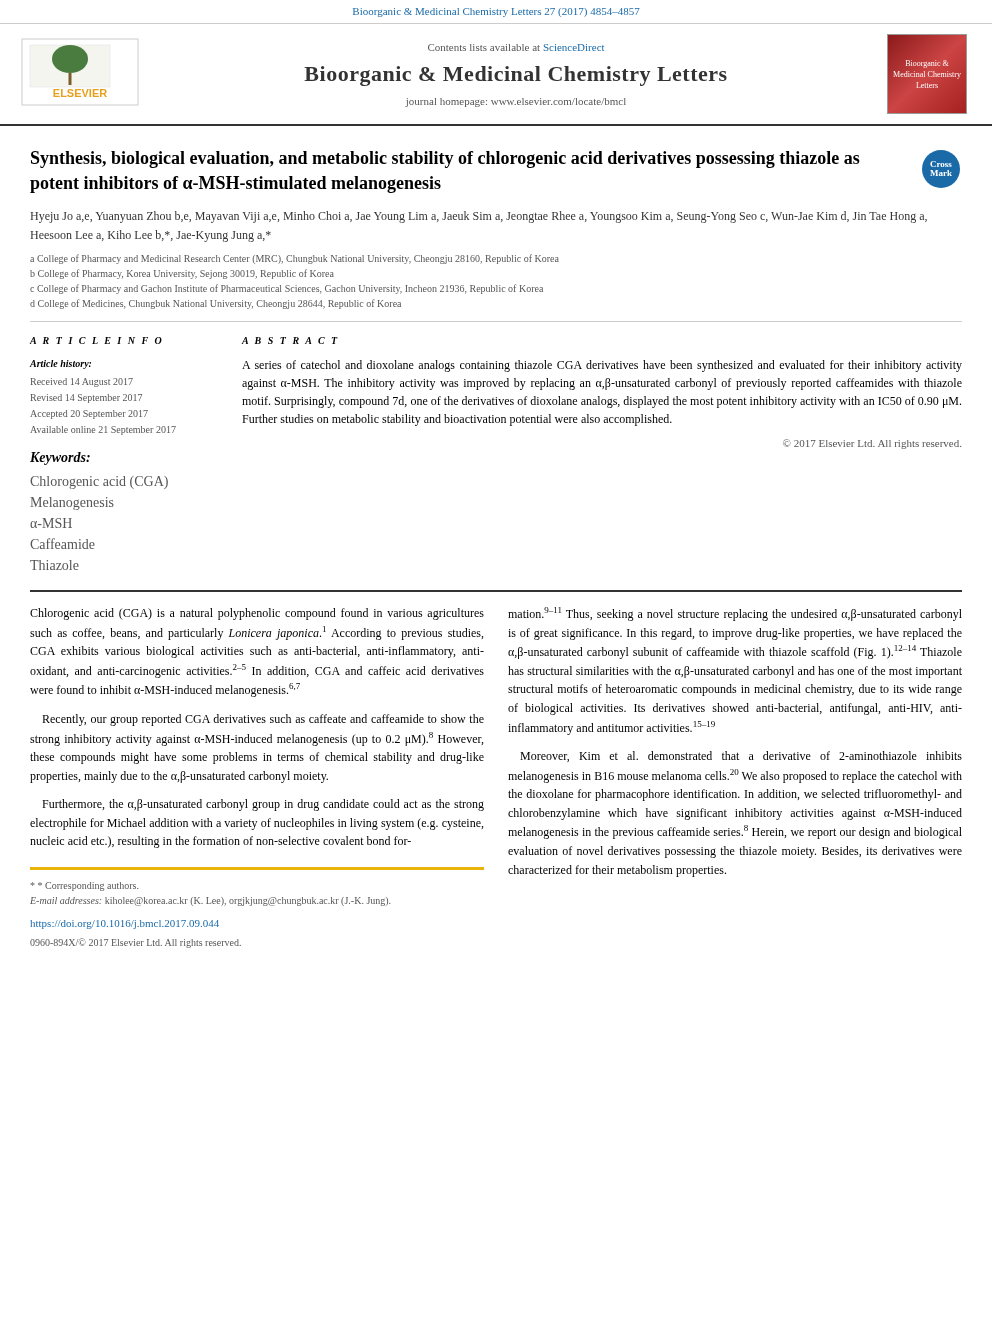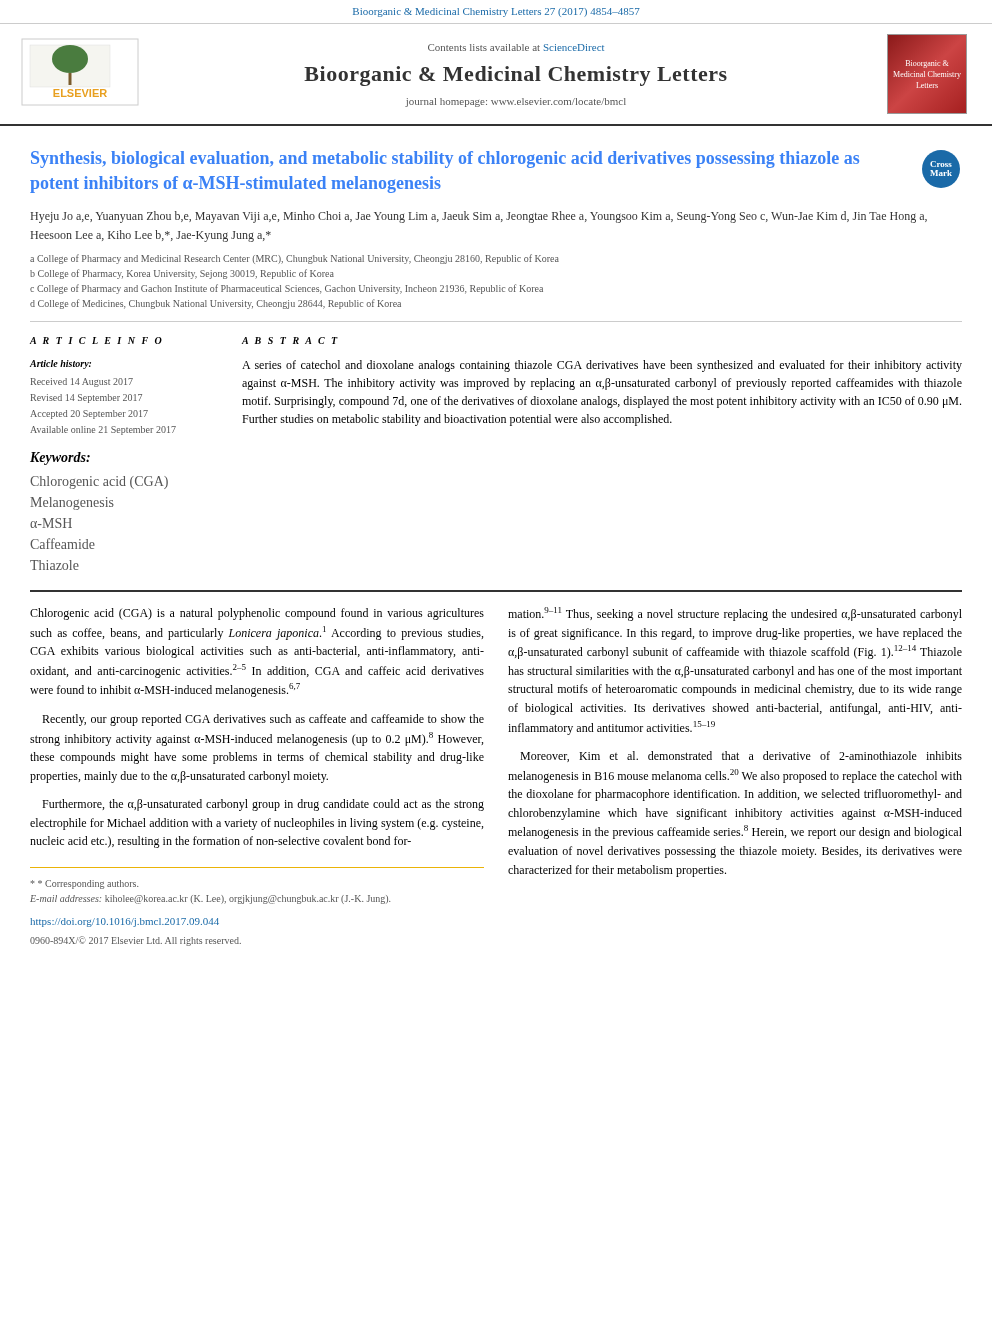--- a/index.html
+++ b/index.html
@@ -90,21 +90,21 @@
     }
     
     .article-title-section {
       display: flex;
       align-items: flex-start;
       margin-bottom: 12px;
     }
     .article-title {
       font-size: 18px;
       font-weight: bold;
-      color: #3b82f6;
+      color: #000000;
       line-height: 1.35;
       flex: 1;
     }
     .crossmark-badge {
       width: 40px;
       height: 40px;
       flex-shrink: 0;
       margin-left: 10px;
       margin-top: 4px;
     }
@@ -234,21 +234,21 @@
       margin-bottom: 10px;
       text-indent: 12px;
     }
     .body-col p:first-child {
       text-indent: 0;
     }
     
     .article-footer {
       margin-top: 16px;
       padding-top: 8px;
-      border-top: 1px solid #eab308;
+      border-top: 3px solid #eab308;
     }
     .footnote-item {
       font-size: 10px;
       color: #555;
       line-height: 1.5;
     }
     .footer-links {
       margin-top: 6px;
     }
     .doi-link {
@@ -347,20 +347,21 @@
           <span class="keyword-item">Melanogenesis</span>
           <span class="keyword-item">α-MSH</span>
           <span class="keyword-item">Caffeamide</span>
           <span class="keyword-item">Thiazole</span>
         </div>
       </div>
 
       <div class="abstract-col">
         <div class="col-header">A B S T R A C T</div>
         <div class="abstract-text">A series of catechol and dioxolane analogs containing thiazole CGA derivatives have been synthesized and evaluated for their inhibitory activity against α-MSH. The inhibitory activity was improved by replacing an α,β-unsaturated carbonyl of previously reported caffeamides with thiazole motif. Surprisingly, compound 7d, one of the derivatives of dioxolane analogs, displayed the most potent inhibitory activity with an IC50 of 0.90 μM. Further studies on metabolic stability and bioactivation potential were also accomplished.</div>
+        <div class="copyright-line">© 2017 Elsevier Ltd. All rights reserved.</div>
       </div>
 
     </div>
 
     <hr class="body-divider">
 
     <div class="body-columns">
 
       <div class="body-col">
         <p>

